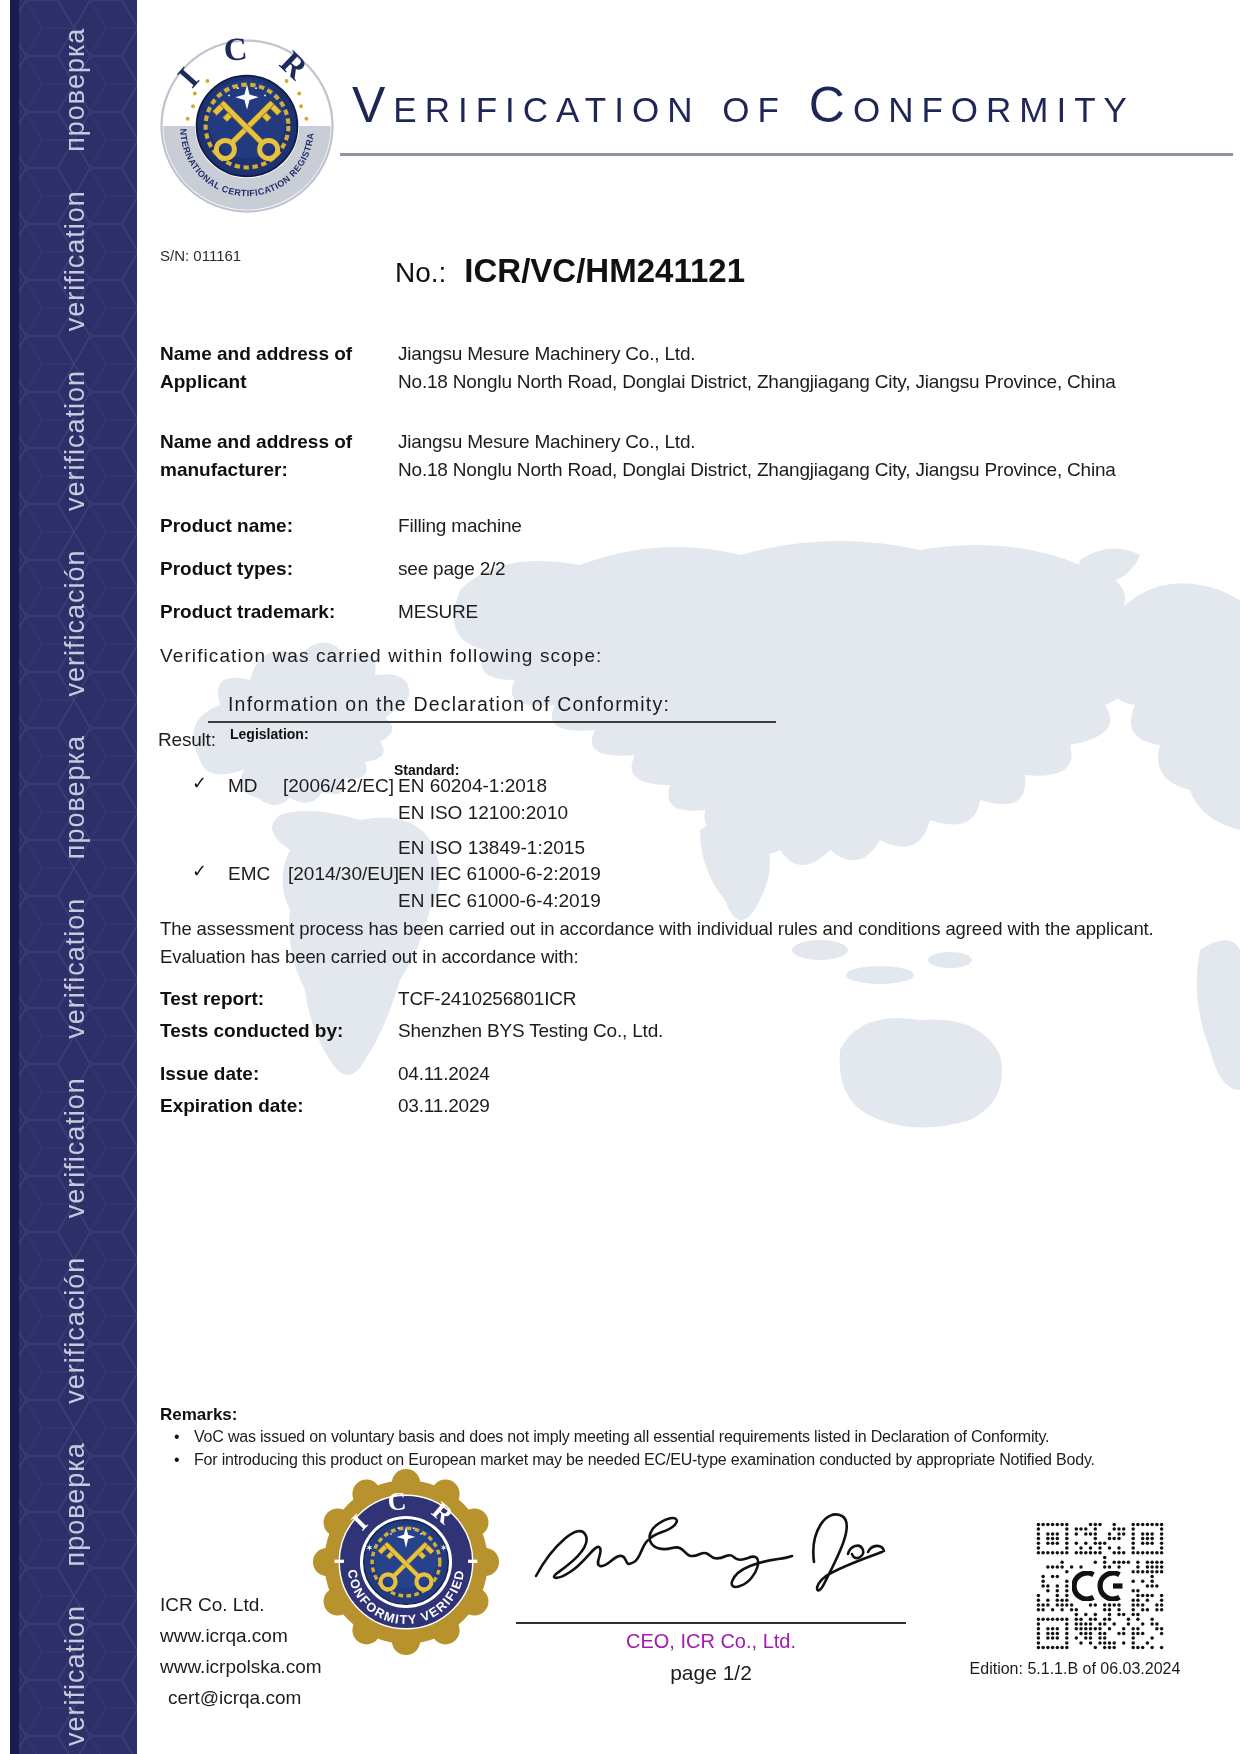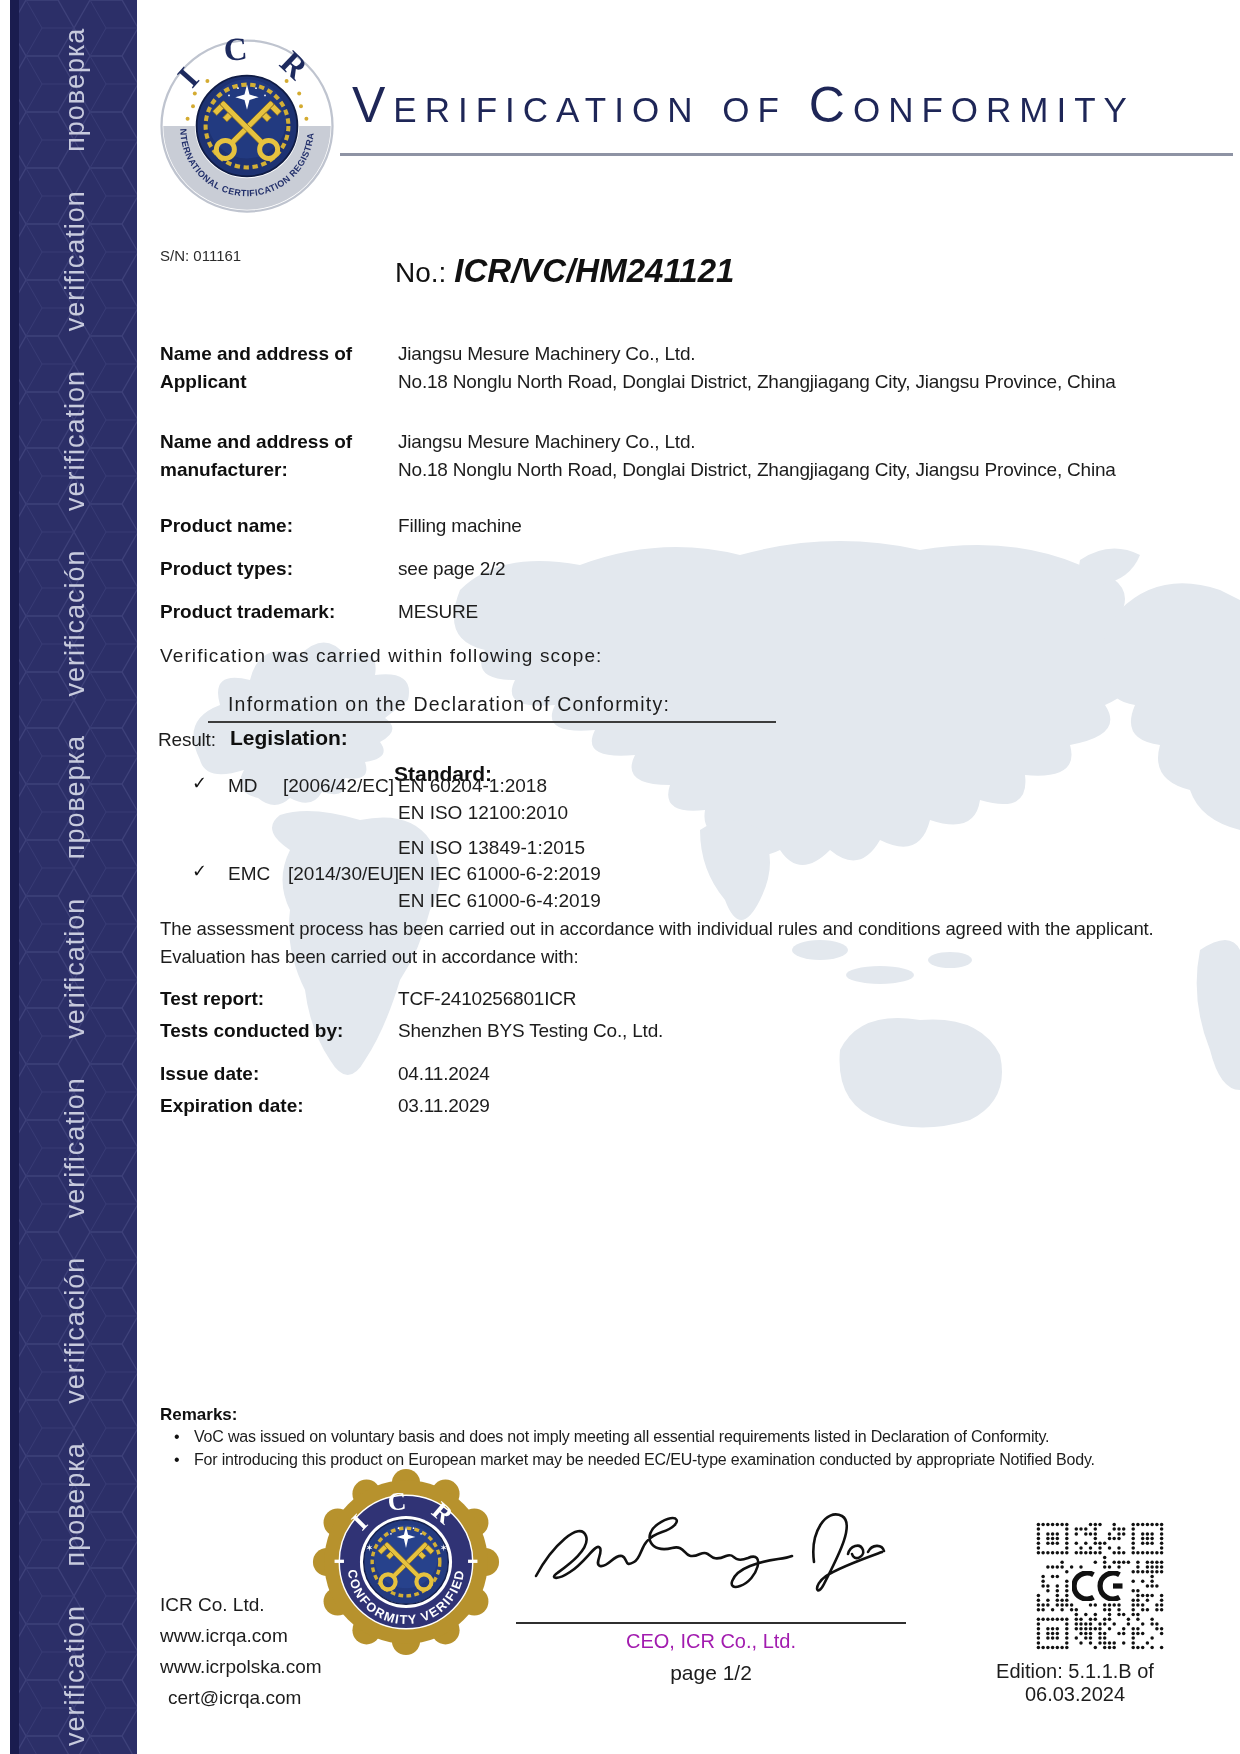--- a/index.html
+++ b/index.html
@@ -10,43 +10,43 @@
   
   .sidebar{position:absolute;left:10px;top:0;width:127px;height:1754px;background:#2c2f68;overflow:hidden;}
   .sidebar-edge{position:absolute;left:0;top:0;width:9px;height:1754px;background:#1a1c4f;}
   .ribbon{position:absolute;left:4px;top:1754px;transform:rotate(-90deg);transform-origin:0 0;width:1754px;height:123px;line-height:123px;font-size:27px;color:#c7cadd;letter-spacing:1px;word-spacing:30px;white-space:nowrap;padding-left:8px;}
 
   
   .title{position:absolute;left:352px;top:80px;font-size:50px;font-weight:500;font-variant:small-caps;letter-spacing:8px;color:#1e2657;line-height:1;}
   .title-rule{position:absolute;left:340px;top:153px;width:893px;height:3px;background:#8e93a4;}
   .serial{position:absolute;left:160px;top:247px;font-size:15px;color:#2b2b2b;}
   .no-line{position:absolute;left:395px;top:252px;font-size:28px;color:#111;}
-  .no-line .num{font-size:33px;font-weight:bold;margin-left:8px;font-style:italic;}
+  .no-line .num{font-size:33px;font-weight:bold;margin-left:18px;}
 
   .lbl{font-weight:bold;font-size:19px;line-height:28px;color:#0f0f0f;}
   .val{font-size:19px;line-height:28px;color:#1c1c1c;letter-spacing:-0.2px;}
   .scope{position:absolute;left:160px;top:645px;font-size:19px;letter-spacing:1.1px;color:#1c1c1c;}
 
   .doc-heading{position:absolute;left:228px;top:693px;font-size:19.5px;letter-spacing:1.2px;color:#1c1c1c;}
   .doc-rule{position:absolute;left:208px;top:721px;width:568px;height:2px;background:#3c3c3c;}
-  .colhead{font-weight:bold;font-size:21px;color:#0f0f0f;}
+  .colhead{font-weight:bold;font-size:14px;color:#0f0f0f;}
   .std{font-size:19px;line-height:27px;color:#1c1c1c;}
   .chk{font-size:18px;color:#111;}
 
   .para{font-size:18.5px;color:#1c1c1c;letter-spacing:-0.1px;}
 
   .remarks-h{position:absolute;left:160px;top:1405px;font-size:17px;font-weight:bold;color:#0f0f0f;}
   .bullet-dot{position:absolute;font-size:16px;color:#111;}
   .bullet-tx{position:absolute;font-size:16px;color:#1c1c1c;letter-spacing:-0.2px;width:1050px;}
 
   .f-link{font-size:19px;color:#1c1c1c;}
   .sig-rule{position:absolute;left:516px;top:1622px;width:390px;height:2px;background:#2f2f2f;}
   .sig-title{position:absolute;left:516px;top:1630px;width:390px;text-align:center;font-size:20px;color:#a21caf;}
   .pg{position:absolute;left:516px;top:1661px;width:390px;text-align:center;font-size:21px;color:#1c1c1c;}
-  .edition{position:absolute;left:955px;top:1660px;width:240px;text-align:center;font-size:20px;color:#1c1c1c;}
+  .edition{position:absolute;left:955px;top:1660px;width:240px;text-align:center;font-size:16px;color:#1c1c1c;}
 </style>
 </head>
 <body>
 
 <div class="page">
 
   <div class="sidebar">
     <svg width="127" height="1754" style="position:absolute;left:0;top:0;">
       <defs>
         <pattern id="hx" width="64" height="56" patternUnits="userSpaceOnUse">

